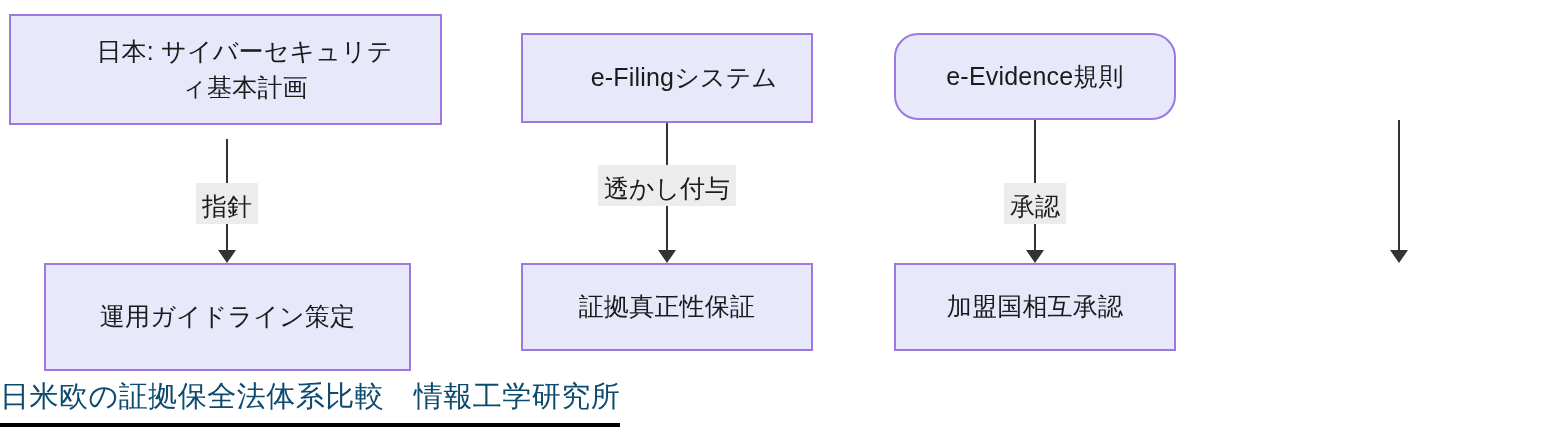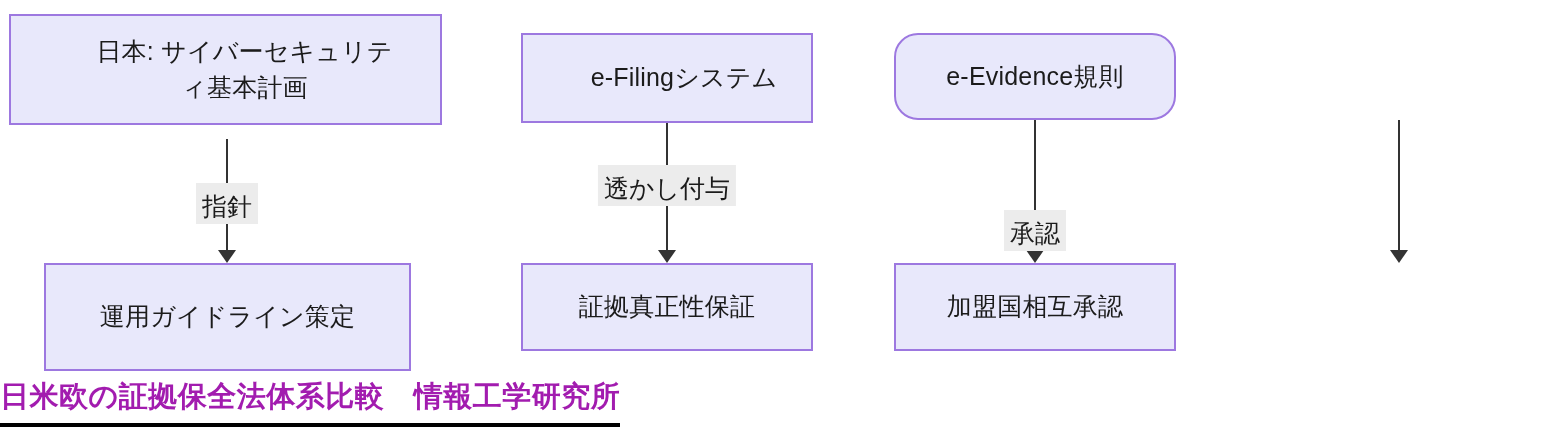--- a/index.html
+++ b/index.html
@@ -87,35 +87,35 @@
   #edge1-label  { left: 227px;  top: 183px; }
 
   
   #edge2-line   { left: 666px;  top: 120px; height: 134px; }
   #edge2-arrow  { left: 658px;  top: 250px; }
   #edge2-label  { left: 667px;  top: 165px; }
 
   
   #edge3-line   { left: 1034px; top: 120px; height: 134px; }
   #edge3-arrow  { left: 1026px; top: 250px; }
-  #edge3-label  { left: 1035px; top: 183px; margin-top: 27px; }
+  #edge3-label  { left: 1035px; top: 183px; }
 
   
   #edge4-line   { left: 1398px; top: 120px; height: 134px; }
   #edge4-arrow  { left: 1390px; top: 250px; }
   #edge4-label  { left: 1399px; top: 183px; }
 
   
   #diagram-caption {
     position: absolute;
     left: 0px;
     top: 380px;
     font-size: 29px;
-    font-weight: bold;
-    color: #a21caf;
+    font-weight: normal;
+    color: #0c4a6e;
     letter-spacing: 0.5px;
     white-space: pre;
     border-bottom: 4px solid #000000;
     padding: 0 0 10px 0;
     display: inline-block;
     line-height: 1.15;
   }
 </style>
 </head>
 <body>

